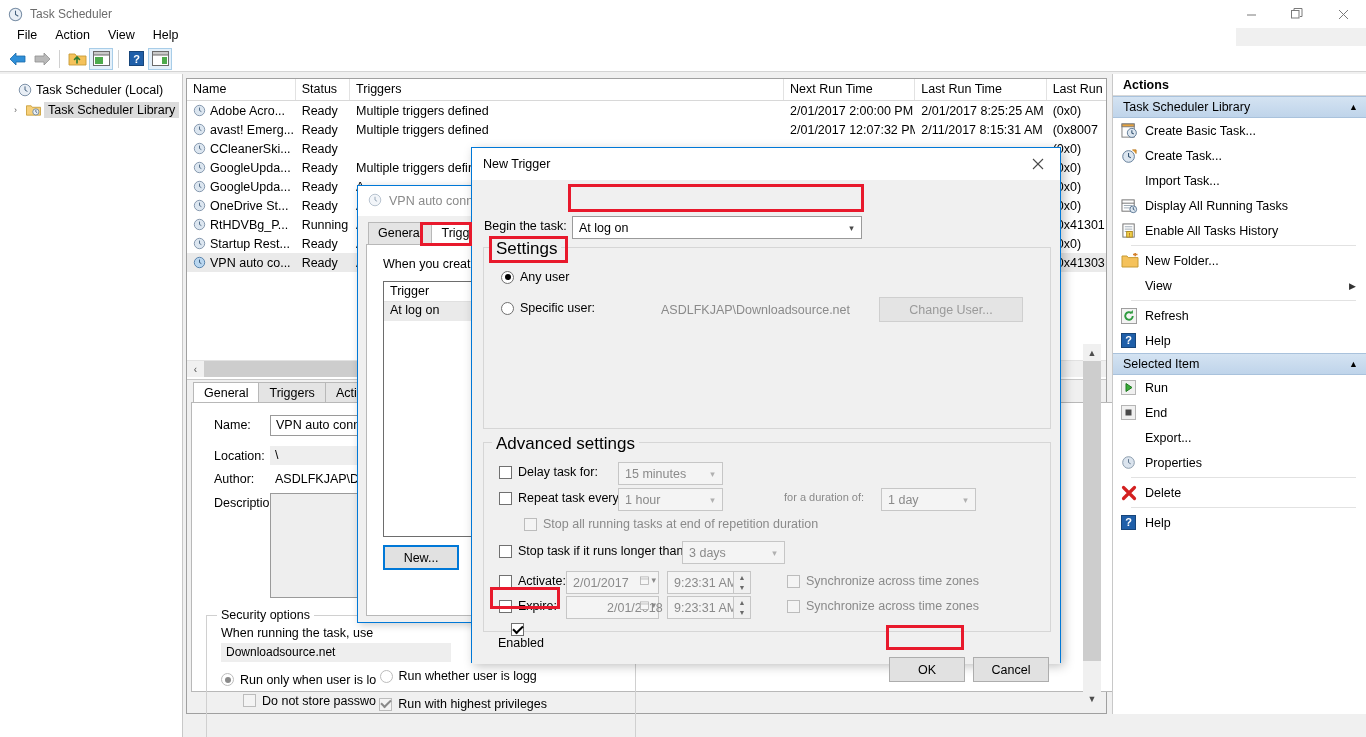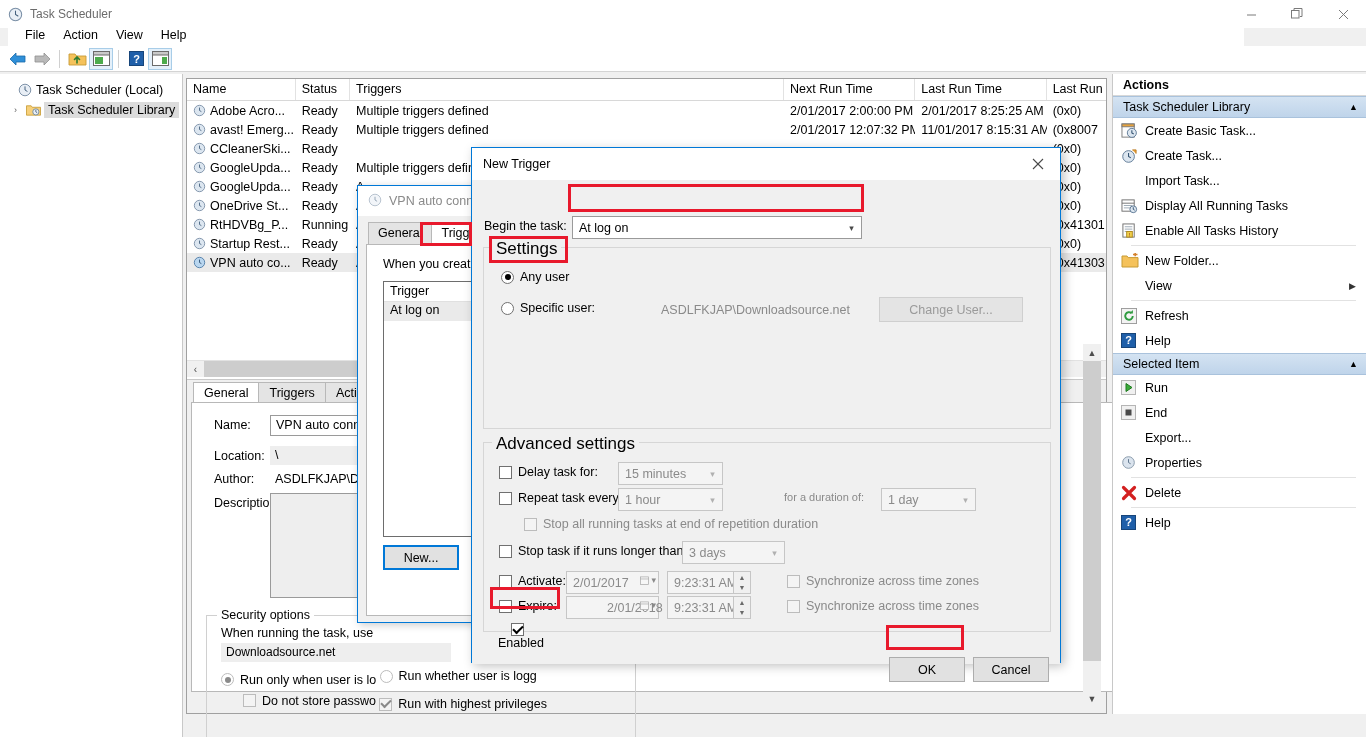--- a/index.html
+++ b/index.html
@@ -19,21 +19,21 @@
     position:absolute; left:0; top:0; width:1366px; height:28px;
     background:#ffffff; display:flex; align-items:center;
   }
   .titlebar .tb-icon { margin-left:8px; margin-right:7px; display:flex; }
   .titlebar .tb-title { font-size:12px; color:#6b6b6b; }
   .winbtns { position:absolute; right:0; top:0; height:28px; display:flex; }
   .winbtn { width:46px; height:28px; display:flex; align-items:center; justify-content:center; color:#7a7a7a; }
 
   
   .menubar {
-    position:absolute; left:8px; top:24px; width:1236px; height:22px;
+    position:absolute; left:0; top:24px; width:1236px; height:22px;
     background:#ffffff; display:flex; align-items:center; padding-left:8px;
   }
   .menuitem { padding:2px 9px; font-size:12.5px; color:#000; }
 
   
   .toolbar {
     position:absolute; left:0; top:46px; width:1366px; height:26px;
     background:#ffffff; display:flex; align-items:center; padding-left:6px;
     border-bottom:1px solid #d4d4d4;
   }
@@ -330,21 +330,21 @@
                 <svg width="13" height="13" viewBox="0 0 16 16">
                   <circle cx="8" cy="8" r="6.4" fill="#dce6f0" stroke="#7a8fa6" stroke-width="1.1"></circle>
                   <path d="M8 4.4V8l2.3 1.4" stroke="#44607d" stroke-width="1.1" fill="none"></path>
                 </svg>
               </span>
               <span>avast! Emerg...</span>
             </div>
             <div class="lv-td" style="width: 55px;">Ready</div>
             <div class="lv-td" style="width: 440px;">Multiple triggers defined</div>
             <div class="lv-td" style="width: 133px;">2/01/2017 12:07:32 PM</div>
-            <div class="lv-td" style="width: 133px;">11/01/2017 8:15:31 AM</div>
+            <div class="lv-td" style="width: 133px;">2/11/2017 8:15:31 AM</div>
             <div class="lv-td" style="width: 60px;">(0x8007</div>
           </div>
           <div class="lv-row">
             <div class="lv-td" style="width: 110px;">
               <span class="rowico">
                 <svg width="13" height="13" viewBox="0 0 16 16">
                   <circle cx="8" cy="8" r="6.4" fill="#dce6f0" stroke="#7a8fa6" stroke-width="1.1"></circle>
                   <path d="M8 4.4V8l2.3 1.4" stroke="#44607d" stroke-width="1.1" fill="none"></path>
                 </svg>
               </span>

